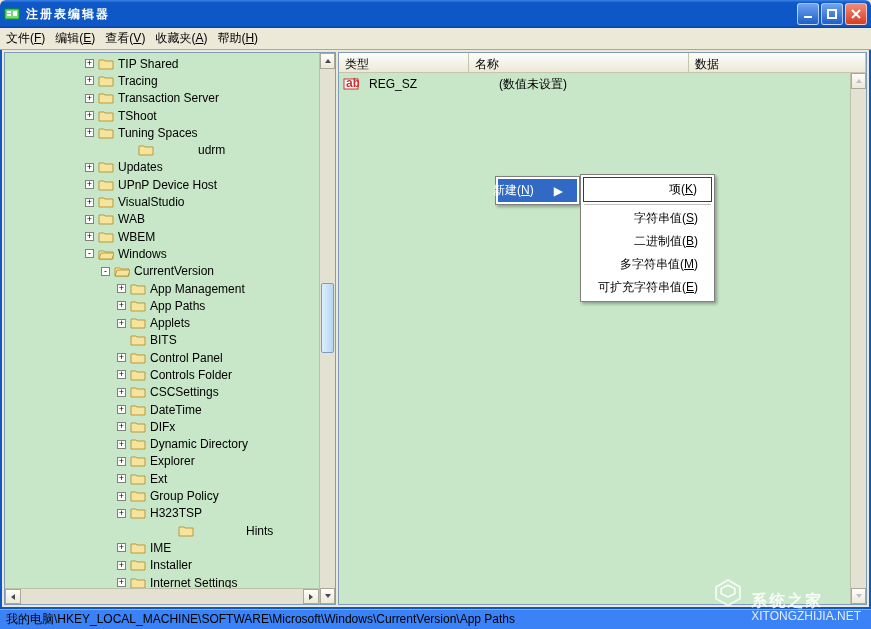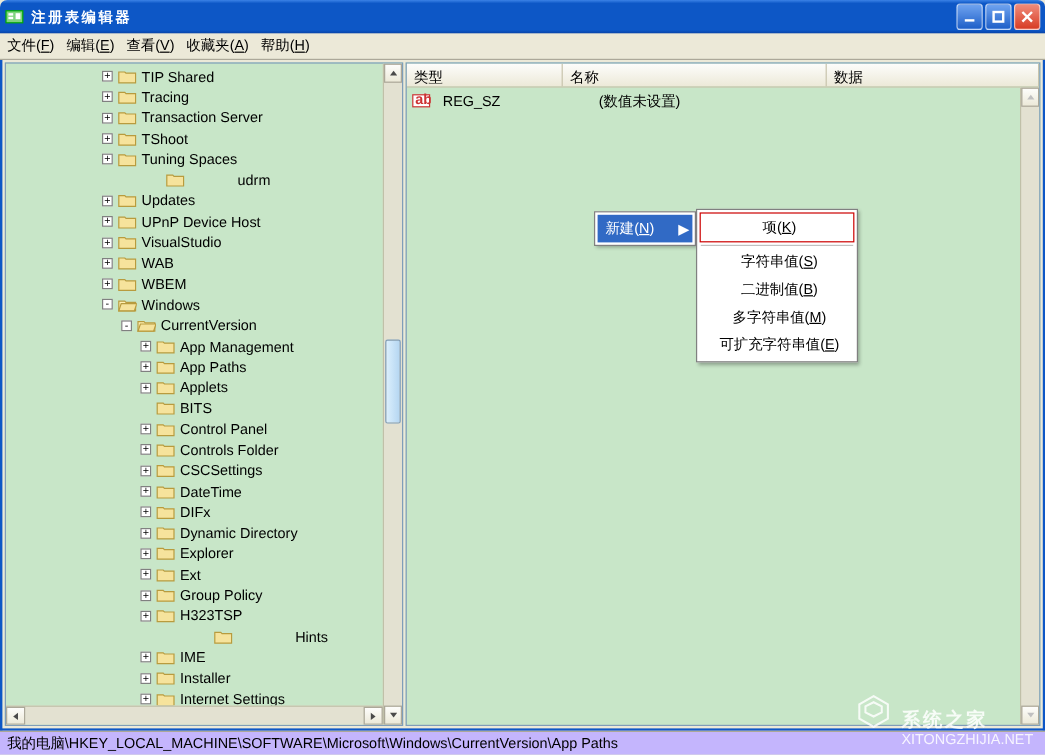--- a/index.html
+++ b/index.html
@@ -36,24 +36,24 @@
 .tree-row .label { color: #000; }
 
 .list-header { height: 20px; background: linear-gradient(to bottom,#fdfdfb,#ece9d8); border-bottom: 1px solid #c8c4ac; display: flex; }
 .list-header .col { border-right: 1px solid #c8c4ac; padding: 3px 6px; }
 .list-body { flex:1; position: relative; }
 .list-row { position:absolute; left:4px; top:2px; display:flex; align-items:center; height:18px; width: calc(100% - 20px); }
 .list-row .ic { width:16px; height:16px; margin-right:4px; }
 .list-row .cell { }
 .list-row .dotted { border: 1px dotted #666; padding: 0 2px; }
 
-.statusbar { height: 20px; background: #c4b5fd; border-top: 1px solid #aca899; padding: 2px 6px; display: flex; align-items: center; font-family: "Fixedsys","SimSun",monospace; position: relative; }
+.statusbar { height: 20px; background: #3b82f6; border-top: 1px solid #aca899; padding: 2px 6px; display: flex; align-items: center; font-family: "Fixedsys","SimSun",monospace; position: relative; }
 
 .ctx-menu { position: absolute; background: #fff; border: 1px solid #808080; box-shadow: 2px 2px 3px rgba(0,0,0,0.3); padding: 2px; z-index: 50; }
-.ctx-item { padding: 3px 14px 3px 18px; white-space: nowrap; display:flex; align-items:center; justify-content:center; }
+.ctx-item { padding: 3px 14px 3px 18px; white-space: nowrap; display:flex; align-items:center; justify-content:flex-end; }
 .ctx-item.hover { background: #316ac5; color: #fff; }
 .ctx-item .arrow { margin-left: 20px; }
 .ctx-sep { border-top: 1px solid #c0c0c0; margin: 2px 1px; }
 .ctx-sub .ctx-item.selbox { border: 1px solid #c00; background: #fff; color:#000; margin-bottom:1px; }
 .mn { text-decoration: underline; }
 
 .watermark { position: absolute; right: 10px; bottom: 6px; color: rgba(255,255,255,0.85); font-family: Arial,sans-serif; font-size: 11px; display:flex; align-items:center; gap:6px; z-index:100; }
 .watermark svg { width: 34px; height: 34px; opacity: 0.85; }
 .watermark .txt { display:flex; flex-direction:column; line-height:1.1; }
 .watermark .txt .cn { font-size:16px; font-weight:bold; letter-spacing:2px;margin-top:32px; }

